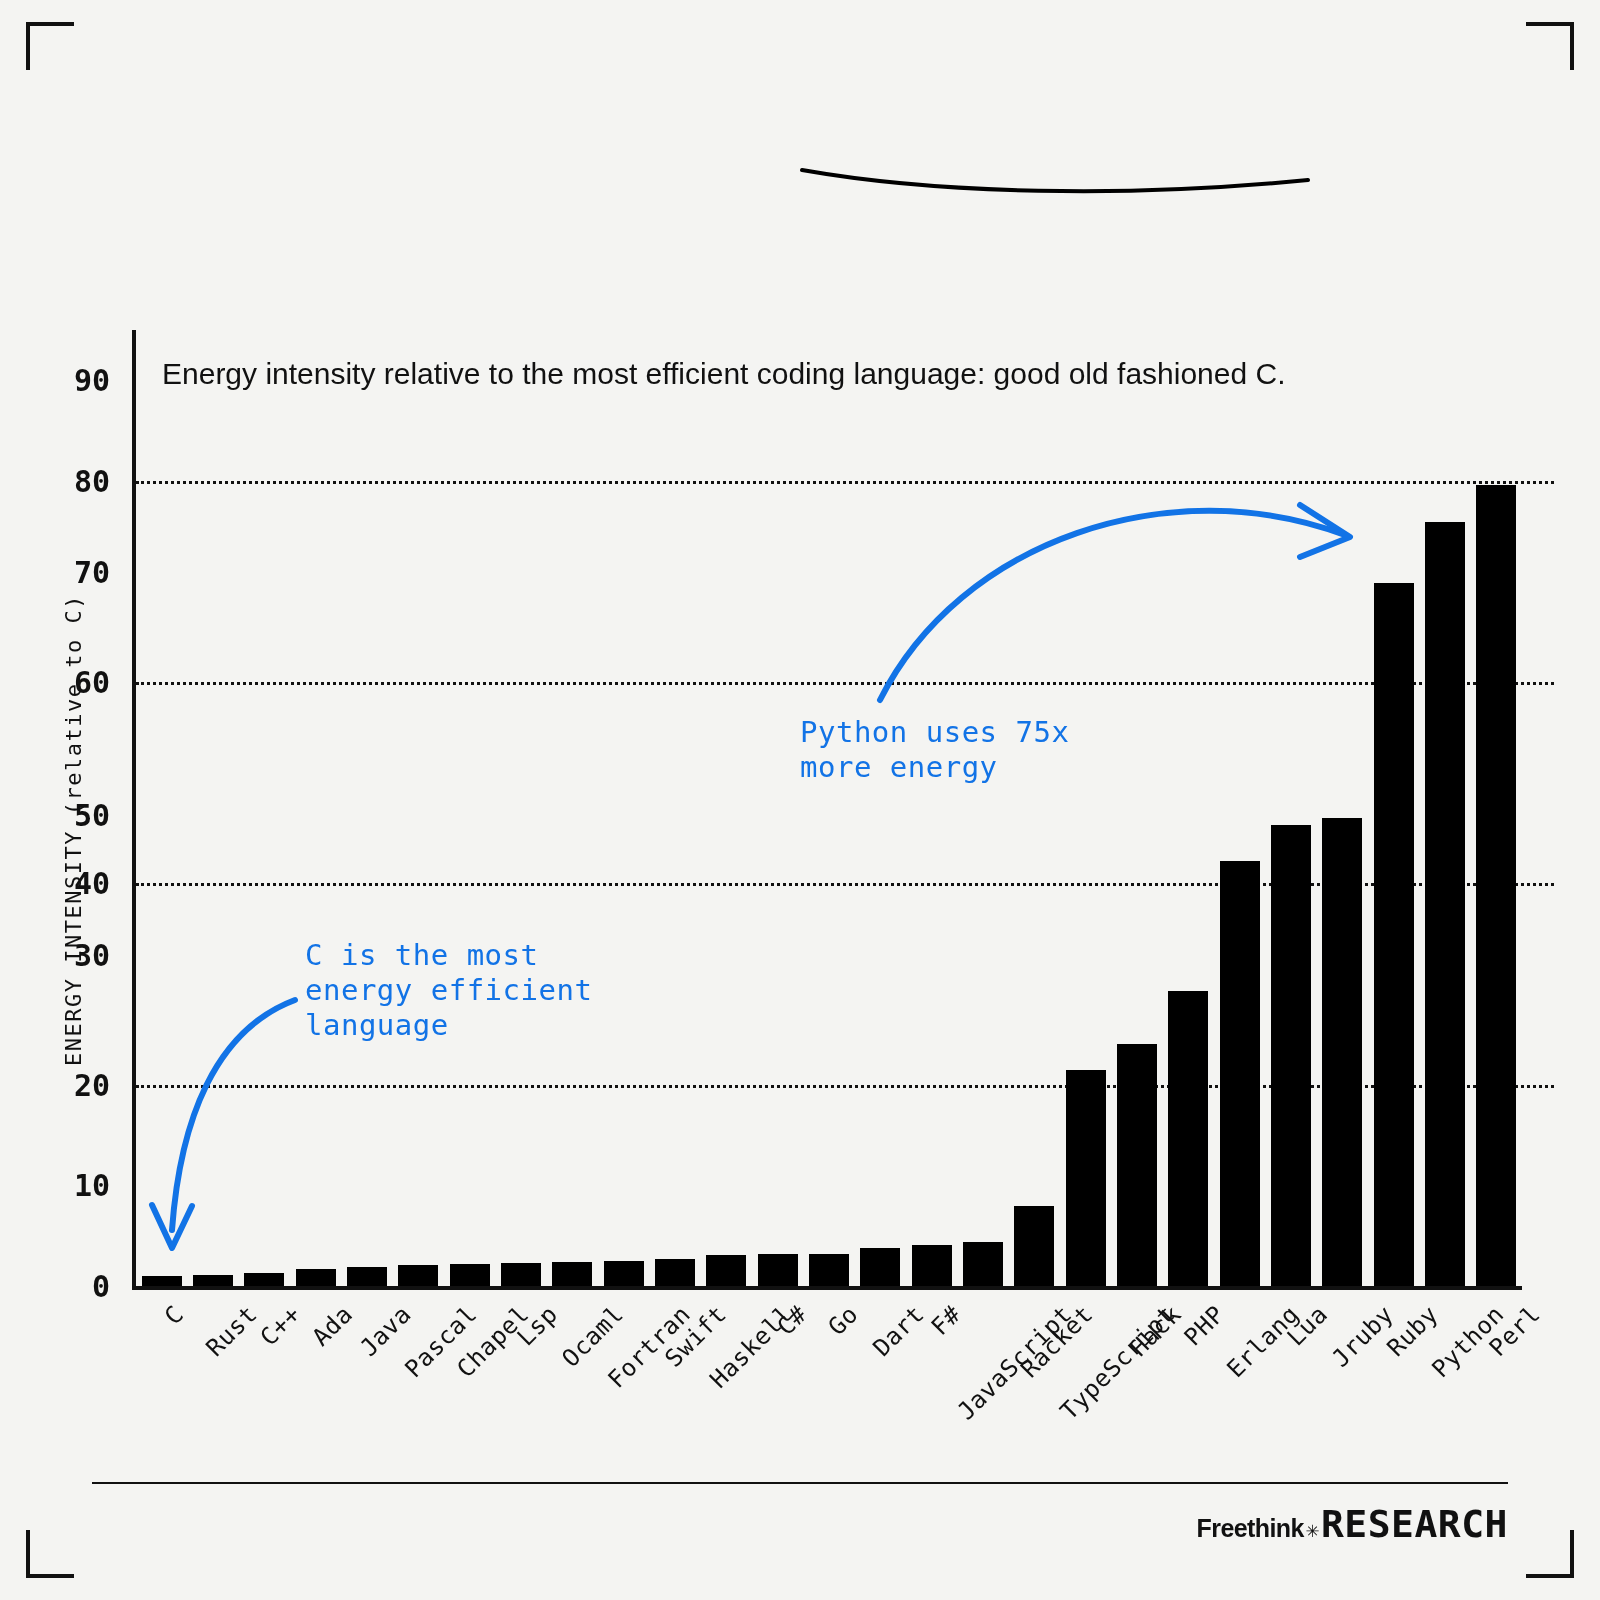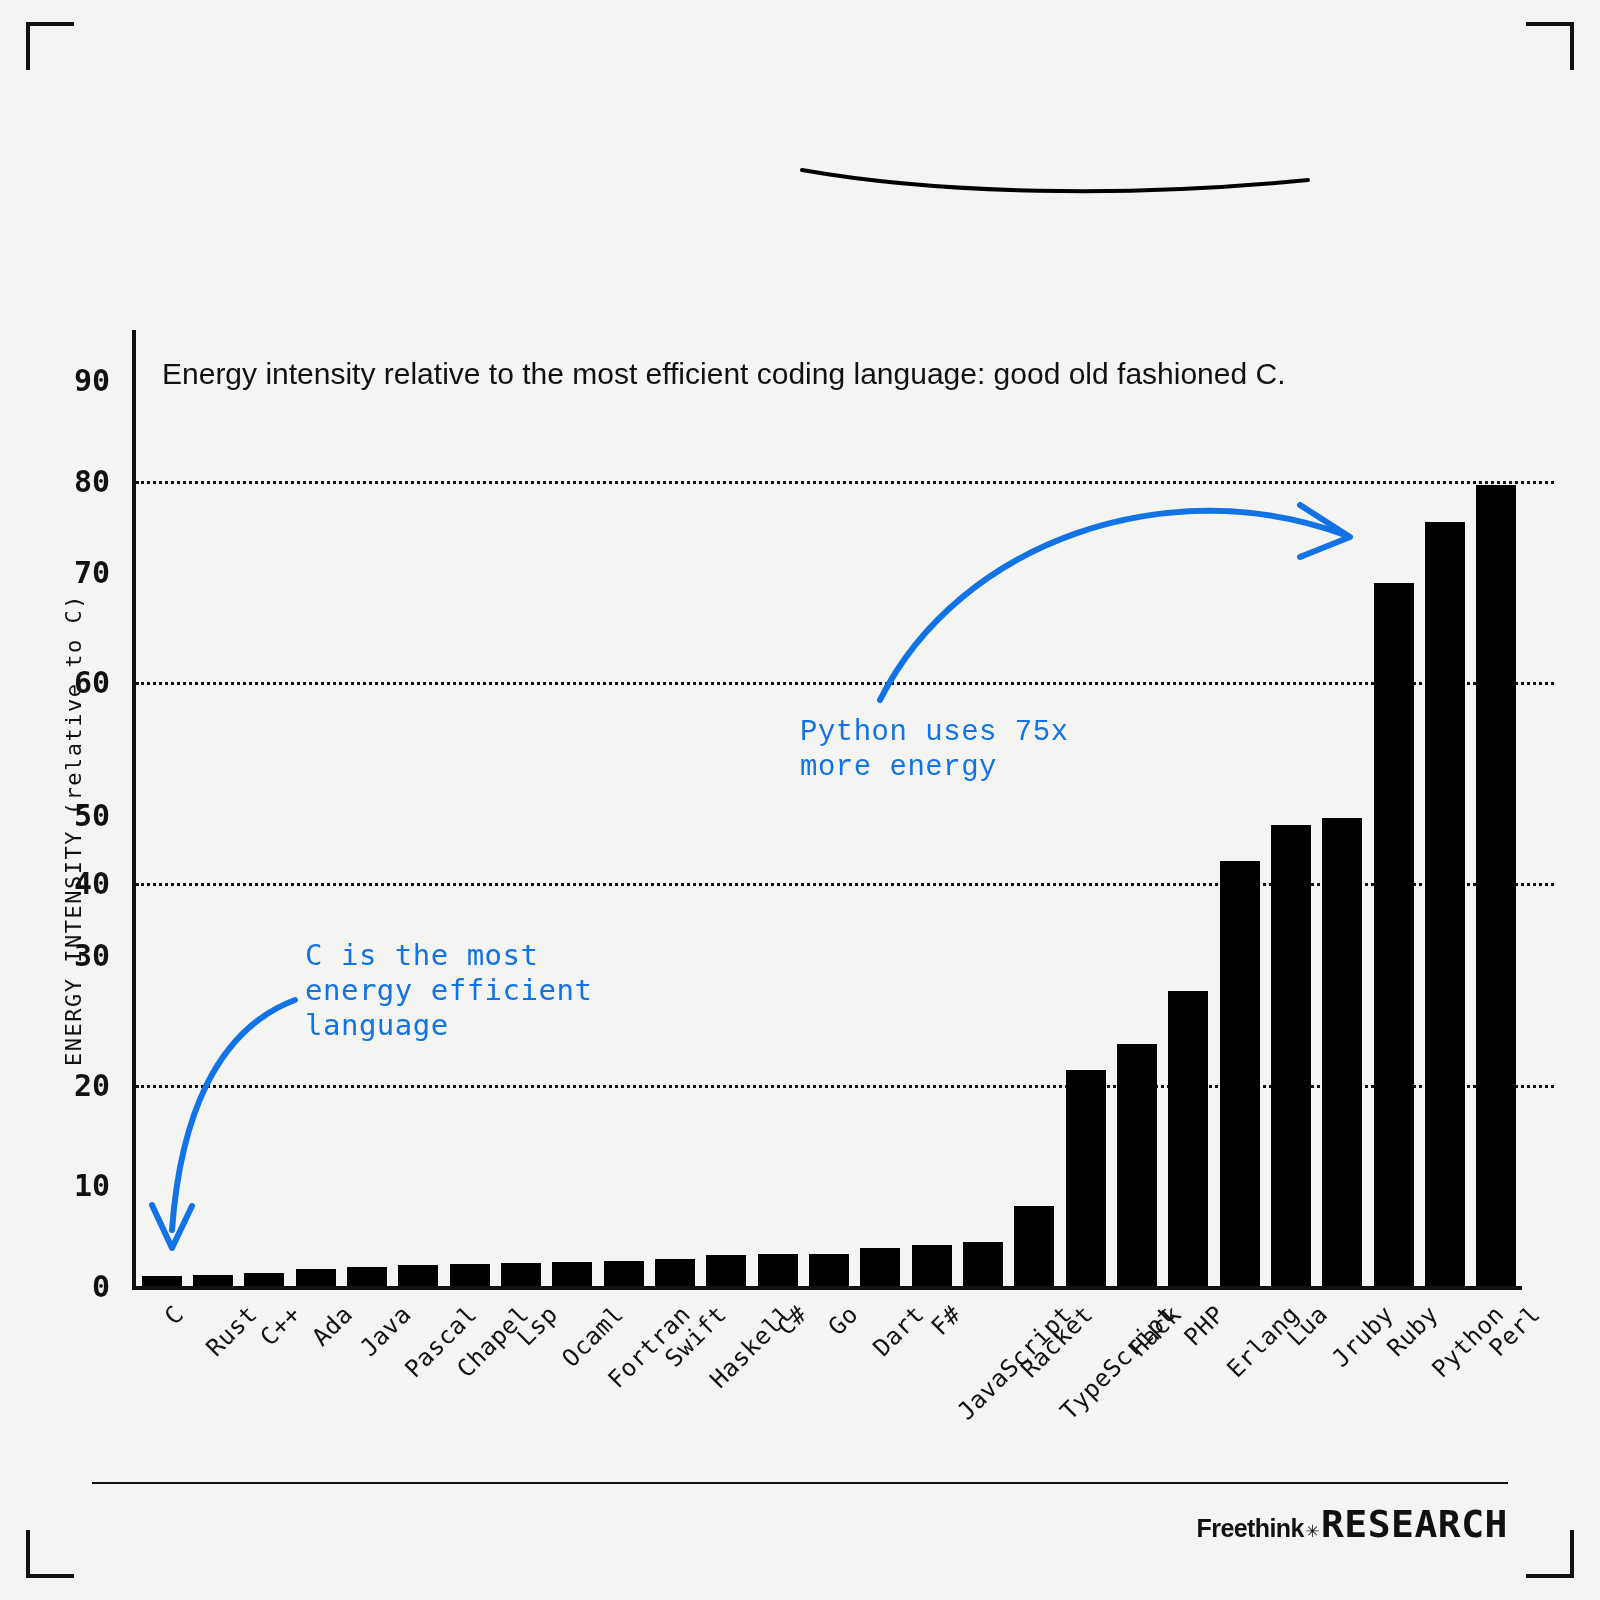--- a/index.html
+++ b/index.html
@@ -200,21 +200,21 @@
   
   .anno {
     position: absolute;
     color: #1273e6;
     font-size: 29px;
     line-height: 35px;
     white-space: pre;
     letter-spacing: 0.5px;
   }
   .anno-left  { left: 305px; top: 938px; }
-  .anno-right { left: 800px; top: 715px; font-family: Liberation Mono, monospace; }
+  .anno-right { left: 800px; top: 715px; }
   .anno-svg {
     position: absolute;
     left: 0; top: 0;
     width: 1600px; height: 1600px;
     pointer-events: none;
   }
 
   
   .footer-rule {
     position: absolute;

